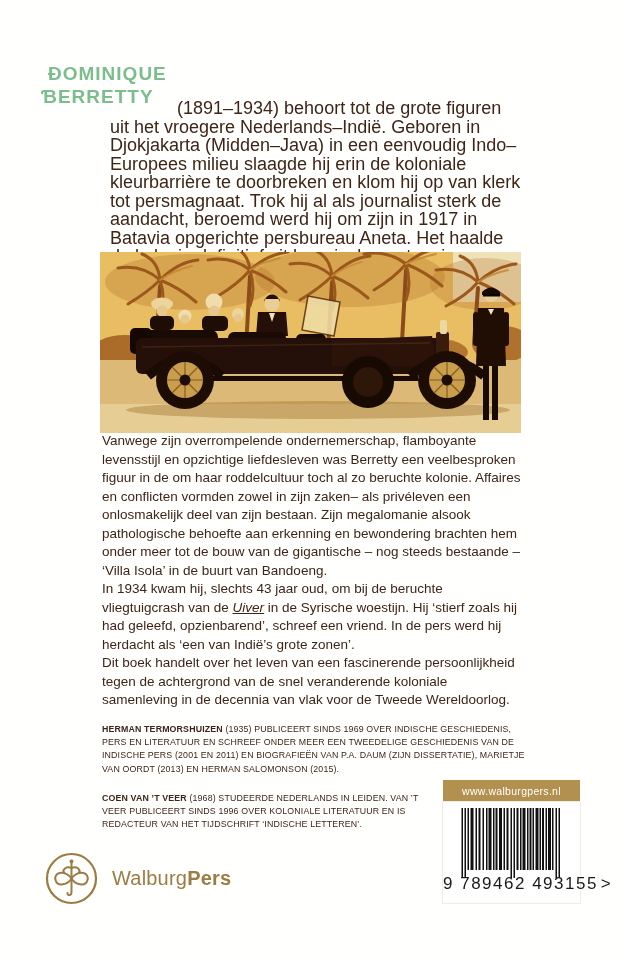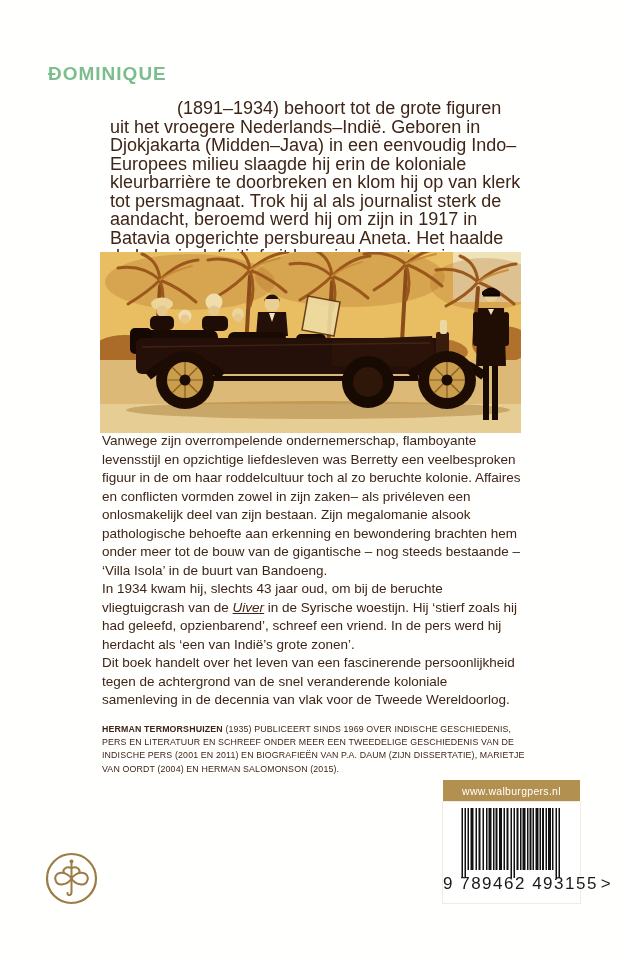--- a/index.html
+++ b/index.html
@@ -62,20 +62,21 @@
   }
   .logo-text .bold { font-weight:bold; }
 </style>
 </head>
 <body>
 
 <div class="page">
 
   <div class="title">
     <div class="l1">ĐOMINIQUE</div>
+    <div class="l2">ƁERRETTY</div>
   </div>
 
   <div class="intro">(1891–1934) behoort tot de grote figuren uit het vroegere Nederlands–Indië. Geboren in Djokjakarta (Midden–Java) in een eenvoudig Indo–Europees milieu slaagde hij erin de koloniale kleurbarrière te doorbreken en klom hij op van klerk tot persmagnaat. Trok hij al als journalist sterk de aandacht, beroemd werd hij om zijn in 1917 in Batavia opgerichte persbureau Aneta. Het haalde de kolonie definitief uit haar isolement en is van immense betekenis geweest voor Indië en het moederland.</div>
 
   <div class="photo">
     <svg viewBox="0 0 421 181" width="421" height="181" xmlns="http://www.w3.org/2000/svg">
       <rect width="421" height="181" fill="#e9be63"></rect>
 
       <rect x="353" y="0" width="68" height="50" fill="#efe2b9"></rect>
 
@@ -205,21 +206,22 @@
     </svg>
   </div>
 
   <div class="bodytext">
     <p>Vanwege zijn overrompelende ondernemerschap, flamboyante levensstijl en opzichtige liefdesleven was Berretty een veelbesproken figuur in de om haar roddelcultuur toch al zo beruchte kolonie. Affaires en conflicten vormden zowel in zijn zaken– als privéleven een onlosmakelijk deel van zijn bestaan. Zijn megalomanie alsook pathologische behoefte aan erkenning en bewondering brachten hem onder meer tot de bouw van de gigantische – nog steeds bestaande – ‘Villa Isola’ in de buurt van Bandoeng.</p>
     <p><span>In 1934 kwam hij, slechts 43 jaar oud, om bij de beruchte vliegtuigcrash van de </span><span class="it">Uiver</span><span> in de Syrische woestijn. Hij ‘stierf zoals hij had geleefd, opzienbarend’, schreef een vriend. In de pers werd hij herdacht als ‘een van Indië’s grote zonen’.</span></p>
     <p>Dit boek handelt over het leven van een fascinerende persoonlijkheid tegen de achtergrond van de snel veranderende koloniale samenleving in de decennia van vlak voor de Tweede Wereldoorlog.</p>
   </div>
 
   <div class="bios">
-    <p class="bio"><b>HERMAN TERMORSHUIZEN</b><span> (1935) PUBLICEERT SINDS 1969 OVER INDISCHE GESCHIEDENIS, PERS EN LITERATUUR EN SCHREEF ONDER MEER EEN TWEEDELIGE GESCHIEDENIS VAN DE INDISCHE PERS (2001 EN 2011) EN BIOGRAFIEËN VAN P.A. DAUM (ZIJN DISSERTATIE), MARIETJE VAN OORDT (2004) EN HERMAN SALOMONSON (2015).</span></p>
+    <p class="bio"><b>HERMAN TERMORSHUIZEN</b><span> (1935) PUBLICEERT SINDS 1969 OVER INDISCHE GESCHIEDENIS, PERS EN LITERATUUR EN SCHREEF ONDER MEER EEN TWEEDELIGE GESCHIEDENIS VAN DE INDISCHE PERS (2001 EN 2011) EN BIOGRAFIEËN VAN P.A. DAUM (ZIJN DISSERTATIE), MARIETJE VAN OORDT (2013) EN HERMAN SALOMONSON (2015).</span></p>
+    <p class="bio"><b>COEN VAN ’T VEER</b><span> (1968) STUDEERDE NEDERLANDS IN LEIDEN. VAN ’T VEER PUBLICEERT SINDS 1996 OVER KOLONIALE LITERATUUR EN IS REDACTEUR VAN HET TIJDSCHRIFT ‘INDISCHE LETTEREN’.</span></p>
   </div>
 
   <div class="weblabel">www.walburgpers.nl</div>
 
   <div class="barcode-box">
     <svg class="barcode-bars" width="115" height="72" viewBox="0 0 100 72" xmlns="http://www.w3.org/2000/svg">
       <g fill="#111111">
         <rect x="0" y="0" width="1.5" height="70"></rect>
           <rect x="3" y="0" width="1.5" height="70"></rect>
         <rect x="6" y="0" width="1.5" height="62"></rect>
@@ -258,14 +260,15 @@
   <svg class="logo-mark" viewBox="0 0 55 55" xmlns="http://www.w3.org/2000/svg">
     <circle cx="27.5" cy="27.5" r="24.5" fill="none" stroke="#9c7c45" stroke-width="2.2"></circle>
     <g fill="none" stroke="#9c7c45" stroke-width="2" stroke-linecap="round">
       <path d="M27.5 12 C24 8.5 31 8.5 27.5 12 C27.5 20 27.5 32 27.5 41 C27.5 45 23 45 23.5 42"></path>
       <path d="M27.5 27 C19 18 9.5 22 11.5 29 C13.5 36.5 24 33.5 27.5 27.5"></path>
       <path d="M27.5 27 C36 18 45.5 22 43.5 29 C41.5 36.5 31 33.5 27.5 27.5"></path>
       <path d="M27.5 17 C22 15 18 18.5 20 22"></path>
       <path d="M27.5 17 C33 15 37 18.5 35 22"></path>
     </g>
   </svg>
+  <div class="logo-text"><span>Walburg</span><span class="bold">Pers</span></div>
 
 </div>
 
 </body></html>

